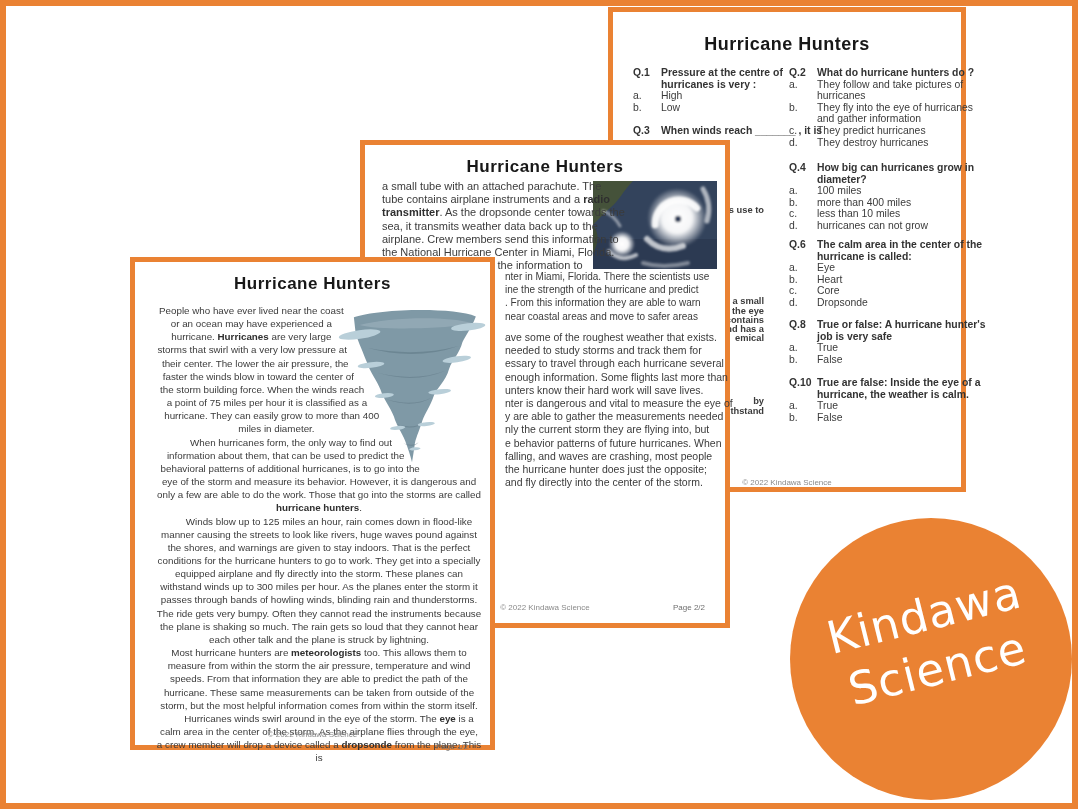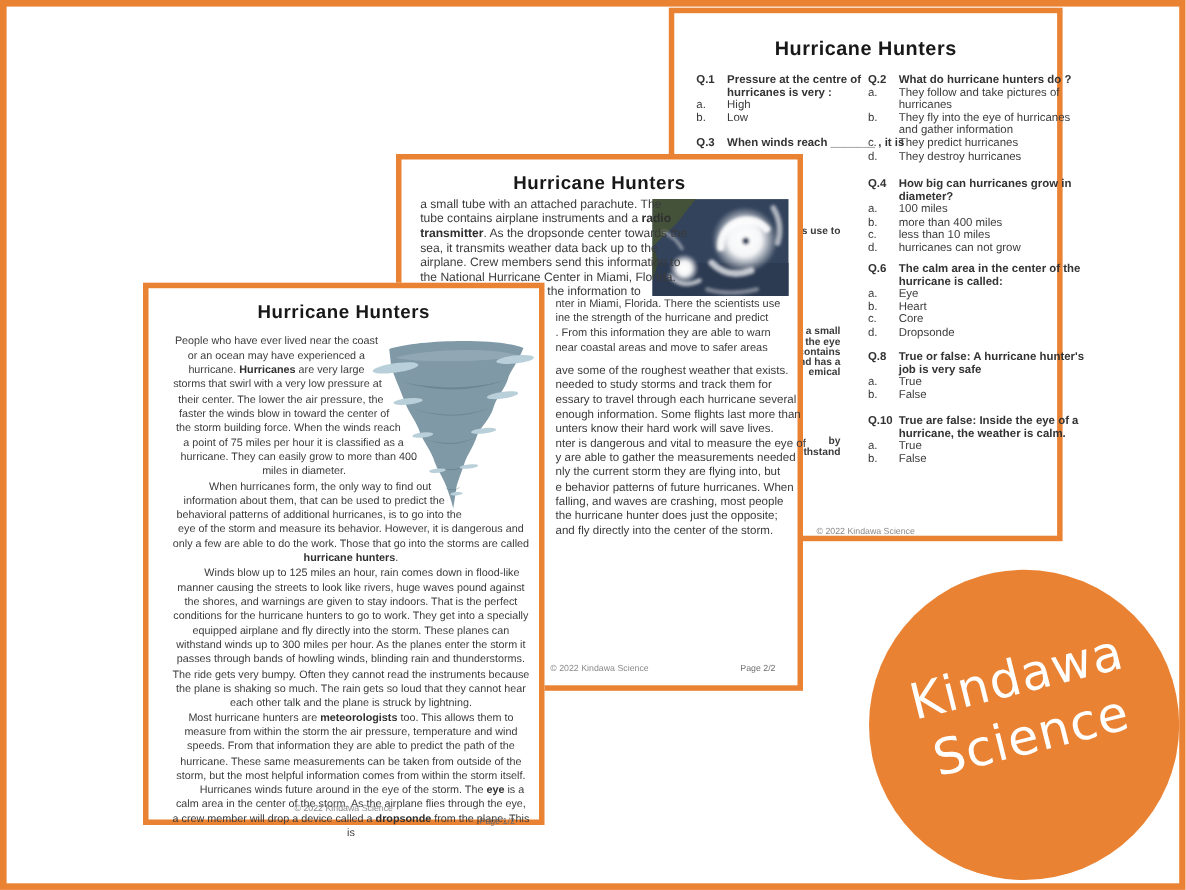--- a/index.html
+++ b/index.html
@@ -320,21 +320,21 @@
           <ellipse cx="90" cy="126" rx="9" ry="2" fill="#b9cfd9" transform="rotate(-6 90 126)"></ellipse>
           <ellipse cx="60" cy="130" rx="8" ry="2" fill="#b9cfd9" transform="rotate(-6 60 130)"></ellipse>
           <ellipse cx="78" cy="152" rx="6" ry="1.6" fill="#b9cfd9" transform="rotate(-5 78 152)"></ellipse>
         </svg>
       </div>
       <div>
           <p class=""><span>People who have ever lived near the coast or an ocean may have experienced a hurricane. </span><b>Hurricanes</b><span> are very large storms that swirl with a very low pressure at their center. The lower the air pressure, the faster the winds blow in toward the center of the storm building force. When the winds reach a point of 75 miles per hour it is classified as a hurricane. They can easily grow to more than 400 miles in diameter.</span></p>
           <p class="indent"><span>When hurricanes form, the only way to find out information about them, that can be used to predict the behavioral patterns of additional hurricanes, is to go into the eye of the storm and measure its behavior. However, it is dangerous and only a few are able to do the work. Those that go into the storms are called </span><b>hurricane hunters</b><span>.</span></p>
           <p class="indent"><span>Winds blow up to 125 miles an hour, rain comes down in flood-like manner causing the streets to look like rivers, huge waves pound against the shores, and warnings are given to stay indoors. That is the perfect conditions for the hurricane hunters to go to work. They get into a specially equipped airplane and fly directly into the storm. These planes can withstand winds up to 300 miles per hour. As the planes enter the storm it passes through bands of howling winds, blinding rain and thunderstorms. The ride gets very bumpy. Often they cannot read the instruments because the plane is shaking so much. The rain gets so loud that they cannot hear each other talk and the plane is struck by lightning.</span></p>
           <p class=""><span>Most hurricane hunters are </span><b>meteorologists</b><span> too. This allows them to measure from within the storm the air pressure, temperature and wind speeds. From that information they are able to predict the path of the hurricane. These same measurements can be taken from outside of the storm, but the most helpful information comes from within the storm itself.</span></p>
-          <p class="indent"><span>Hurricanes winds future around in the eye of the storm. The </span><b>eye</b><span> is a calm area in the center of the storm. As the airplane flies through the eye, a crew member will drop a device called a </span><b>dropsonde</b><span> from the plane. This is</span></p>
+          <p class="indent"><span>Hurricanes winds swirl around in the eye of the storm. The </span><b>eye</b><span> is a calm area in the center of the storm. As the airplane flies through the eye, a crew member will drop a device called a </span><b>dropsonde</b><span> from the plane. This is</span></p>
         </div>
     </div>
 
     <div class="pfooter">
       <span class="copy">© 2022 Kindawa Science</span>
       <span class="pnum">Page 1/2</span>
     </div>
   </div>
 
   <div id="brand-badge">

